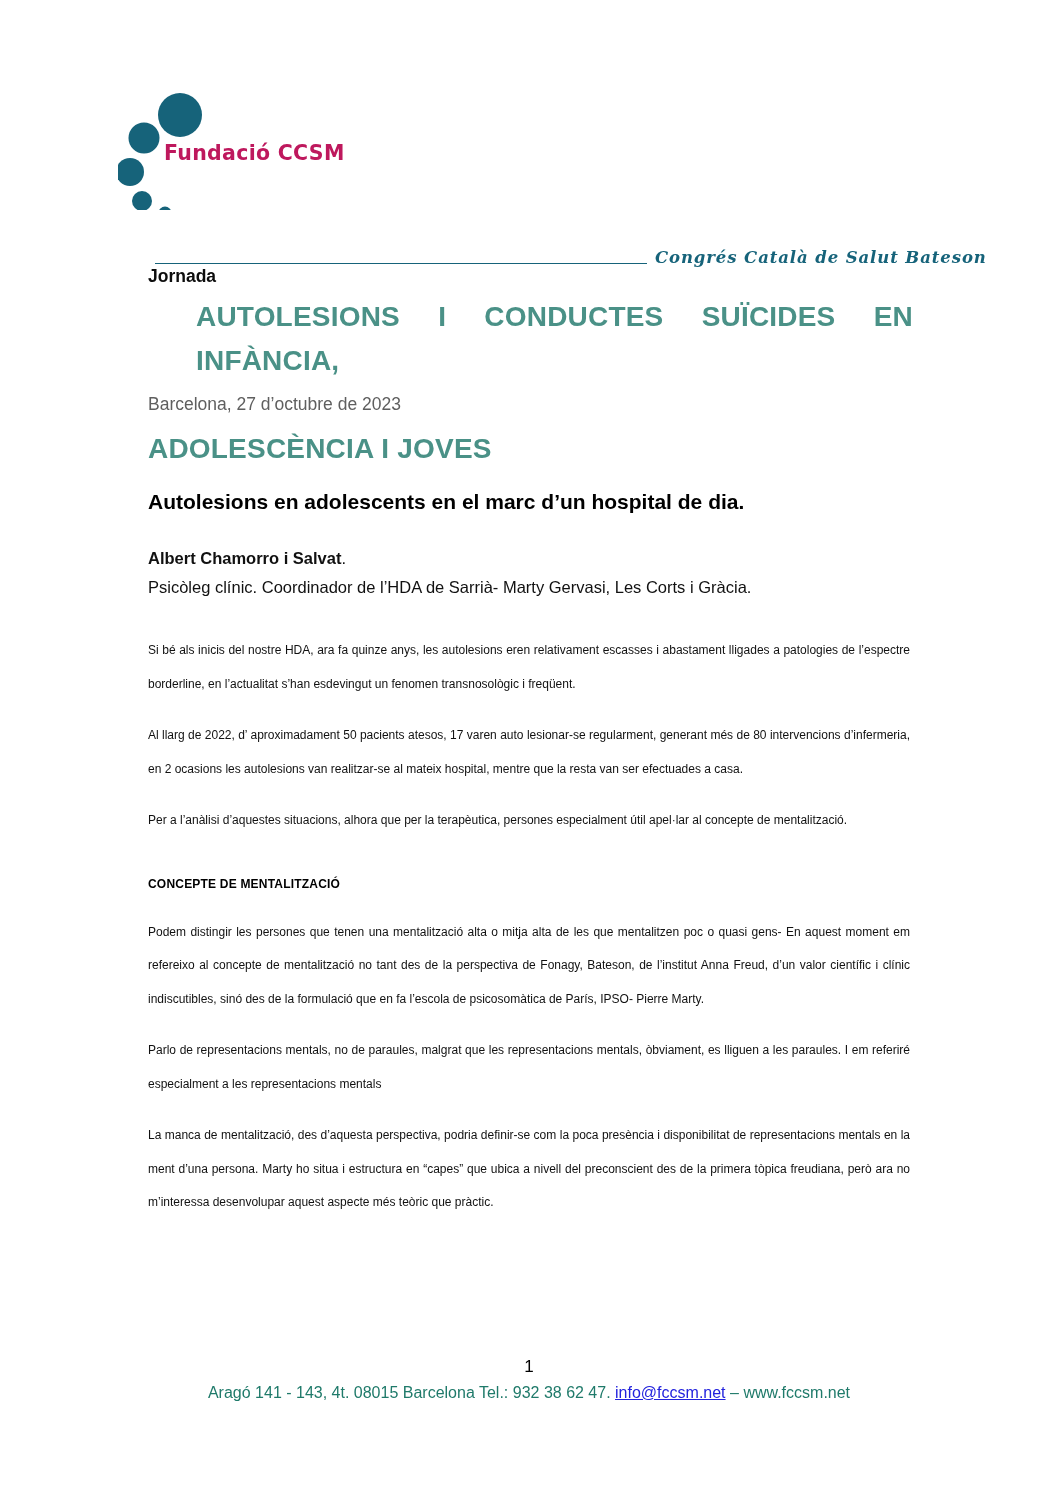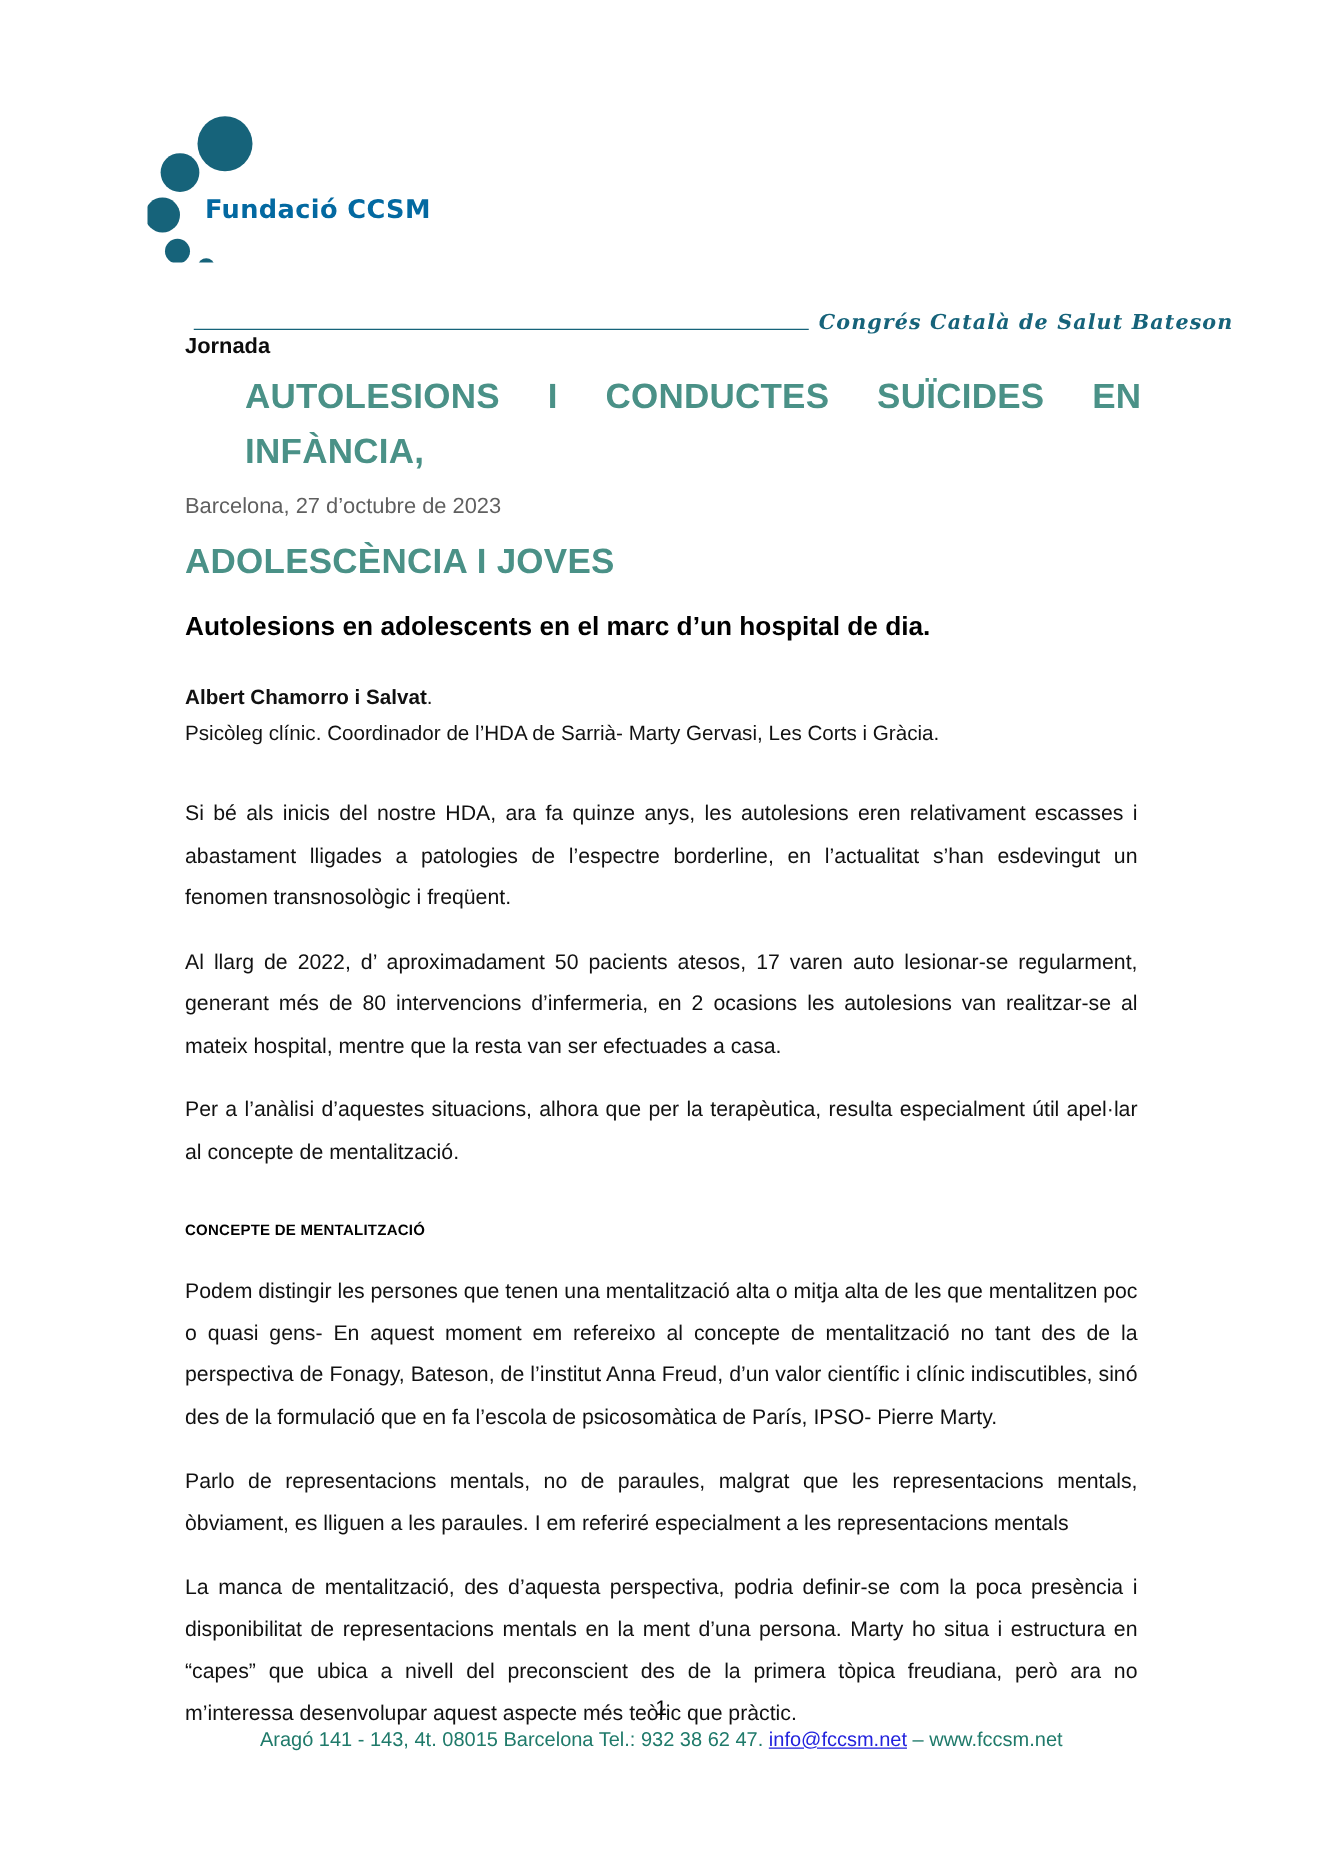--- a/index.html
+++ b/index.html
@@ -44,26 +44,26 @@
     position: absolute;
     left: 0;
     top: 0;
     width: 110px;
     height: 122px;
   }
 
   .logo-wordmark {
     position: absolute;
     left: 46px;
-    top: 67px;
+    top: 53px;
     font-family: "DejaVu Sans", sans-serif;
     font-weight: bold;
     font-size: 20.5px;
     letter-spacing: 0.3px;
-    color: #0369a1;
+    color: #be185d;
     white-space: nowrap;
   }
 
   .header-rule {
     position: absolute;
     left: 155px;
     top: 175px;
     width: 492px;
     height: 0;
     border-top: 1.6px solid #16637a;
@@ -169,21 +169,21 @@
 
   
   .body-col {
     position: absolute;
     top: 634px;
     left: 0;
     width: 762px;
   }
 
   .para {
-    font-size: 17px;
+    font-size: 12px;
     line-height: 33.5px;
     color: #111111;
     text-align: justify;
     text-justify: inter-word;
     margin: 0 0 18px 0;
     hyphens: none;
   }
 
   .section-heading {
     font-size: 12px;
@@ -263,21 +263,21 @@
     <div class="article-title">Autolesions en adolescents en el marc d’un hospital de dia.</div>
 
     <div class="byline">
       <span class="author-name">Albert Chamorro i Salvat</span><span>.</span>
       <span class="affil">Psicòleg clínic. Coordinador de l’HDA de Sarrià- Marty Gervasi, Les Corts i Gràcia.</span>
     </div>
 
     <div class="body-col">
       <p class="para">Si bé als inicis del nostre HDA, ara fa quinze anys, les autolesions eren relativament escasses i abastament lligades a patologies de l’espectre borderline, en l’actualitat s’han esdevingut un fenomen transnosològic i freqüent.</p>
       <p class="para">Al llarg de 2022, d’ aproximadament 50 pacients atesos, 17 varen auto lesionar-se regularment, generant més de 80 intervencions d’infermeria, en 2 ocasions les autolesions van realitzar-se al mateix hospital, mentre que la resta van ser efectuades a casa.</p>
-      <p class="para">Per a l’anàlisi d’aquestes situacions, alhora que per la terapèutica, resulta especialment útil apel·lar al concepte de mentalització.</p>
+      <p class="para">Per a l’anàlisi d’aquestes situacions, alhora que per la terapèutica, persones especialment útil apel·lar al concepte de mentalització.</p>
 
       <div class="section-heading">CONCEPTE DE MENTALITZACIÓ</div>
 
       <p class="para">Podem distingir les persones que tenen una mentalització alta o mitja alta de les que mentalitzen poc o quasi gens- En aquest moment em refereixo al concepte de mentalització no tant des de la perspectiva de Fonagy, Bateson, de l’institut Anna Freud, d’un valor científic i clínic indiscutibles,  sinó des de la formulació que en fa l’escola de psicosomàtica de París, IPSO- Pierre Marty.</p>
       <p class="para">Parlo de representacions mentals, no de paraules, malgrat que les representacions mentals, òbviament, es lliguen a les paraules. I em referiré especialment a les representacions mentals</p>
       <p class="para">La manca de mentalització, des d’aquesta perspectiva, podria definir-se com la poca presència i disponibilitat de representacions mentals en la ment d’una persona. Marty ho situa i estructura en “capes” que ubica a nivell del preconscient des de la primera tòpica freudiana, però ara no m’interessa desenvolupar aquest aspecte més teòric que pràctic.</p>
     </div>
   </div>
 
   <div class="footer">

